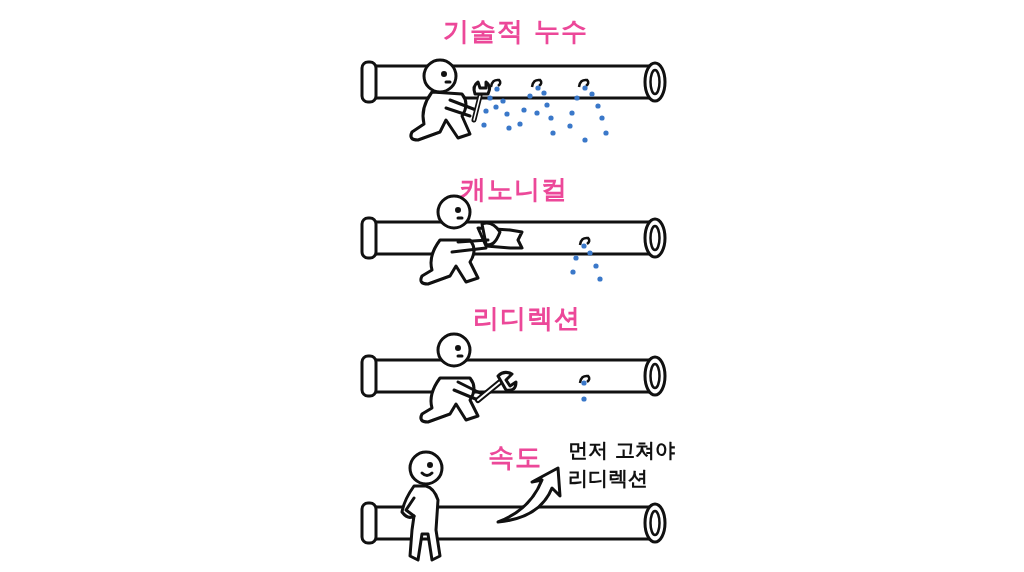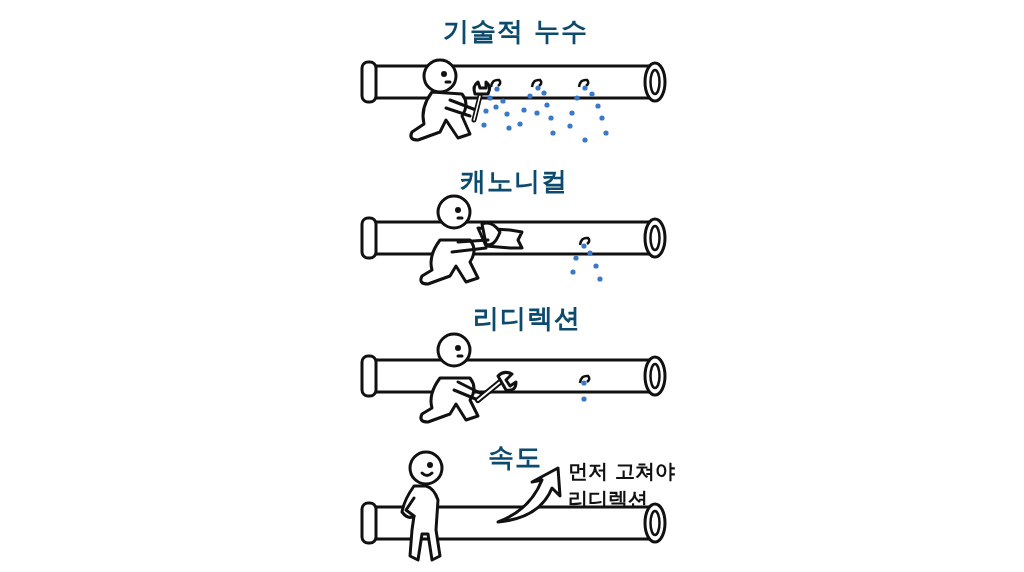--- a/index.html
+++ b/index.html
@@ -1,28 +1,28 @@
 <!DOCTYPE html>
 <html><head>
 <meta charset="utf-8">
 <style>
   html, body { margin: 0; padding: 0; background: #ffffff; }
   body { width: 1024px; height: 572px; position: relative; overflow: hidden; font-family: "DejaVu Sans", sans-serif; }
-  .title { position: absolute; font-weight: bold; color: #0c4a6e; font-size: 26px; letter-spacing: 1px; white-space: nowrap; }
+  .title { position: absolute; font-weight: bold; color: #ec4899; font-size: 26px; letter-spacing: 1px; white-space: nowrap; }
   .note { position: absolute; font-weight: bold; color: #111; font-size: 20px; line-height: 28px; }
   svg.art { position: absolute; left: 0; top: 0; }
 </style>
 </head>
 <body>
 
 <div class="title" style="left:443px; top:14px;">기술적 누수</div>
-<div class="title" style="left:460px; top:164px;">캐노니컬</div>
+<div class="title" style="left:460px; top:172px;">캐노니컬</div>
 <div class="title" style="left:460px; top:301px;margin-left:13px;">리디렉션</div>
 <div class="title" style="left:488px; top:440px;text-align:center;">속도</div>
-<div class="note" style="left:568px; top:436px;margin-top:21px;">
+<div class="note" style="left:568px; top:436px;">
   <div>먼저 고쳐야</div>
   <div>리디렉션</div>
 </div>
 
 <svg class="art" width="1024" height="572" viewBox="0 0 1024 572" xmlns="http://www.w3.org/2000/svg">
   <defs>
     <g id="pipe">
       <rect x="372" y="0" width="282" height="32" fill="#fff" stroke="#111" stroke-width="3"></rect>
       <rect x="362" y="-4" width="14" height="40" rx="6" fill="#fff" stroke="#111" stroke-width="3"></rect>
       <ellipse cx="655" cy="16" rx="10" ry="19" fill="#fff" stroke="#111" stroke-width="3"></ellipse>

